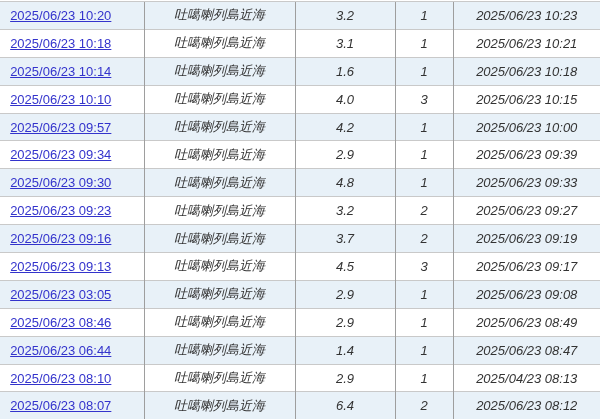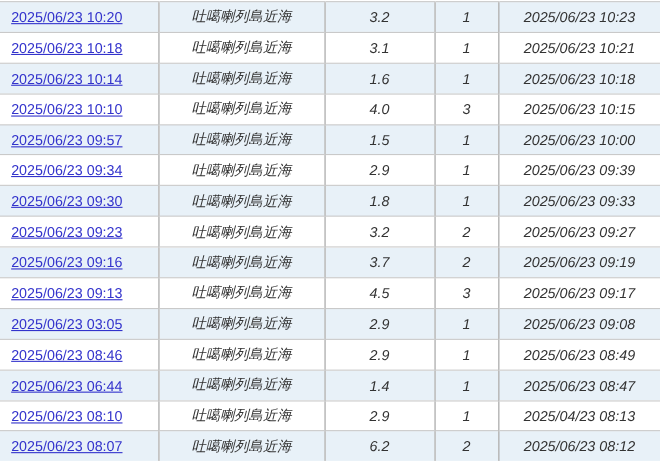--- a/index.html
+++ b/index.html
@@ -92,35 +92,35 @@
         <tr class="row">
     <td><a class="time-link">2025/06/23 10:10</a></td>
     <td>吐噶喇列島近海</td>
     <td>4.0</td>
     <td>3</td>
     <td>2025/06/23 10:15</td>
   </tr>
         <tr class="row alt">
     <td><a class="time-link">2025/06/23 09:57</a></td>
     <td>吐噶喇列島近海</td>
-    <td>1.5</td>
+    <td>4.2</td>
     <td>1</td>
     <td>2025/06/23 10:00</td>
   </tr>
         <tr class="row">
     <td><a class="time-link">2025/06/23 09:34</a></td>
     <td>吐噶喇列島近海</td>
     <td>2.9</td>
     <td>1</td>
     <td>2025/06/23 09:39</td>
   </tr>
         <tr class="row alt">
     <td><a class="time-link">2025/06/23 09:30</a></td>
     <td>吐噶喇列島近海</td>
-    <td>1.8</td>
+    <td>4.8</td>
     <td>1</td>
     <td>2025/06/23 09:33</td>
   </tr>
         <tr class="row">
     <td><a class="time-link">2025/06/23 09:23</a></td>
     <td>吐噶喇列島近海</td>
     <td>3.2</td>
     <td>2</td>
     <td>2025/06/23 09:27</td>
   </tr>
@@ -162,19 +162,19 @@
         <tr class="row">
     <td><a class="time-link">2025/06/23 08:10</a></td>
     <td>吐噶喇列島近海</td>
     <td>2.9</td>
     <td>1</td>
     <td>2025/04/23 08:13</td>
   </tr>
         <tr class="row alt">
     <td><a class="time-link">2025/06/23 08:07</a></td>
     <td>吐噶喇列島近海</td>
-    <td>6.2</td>
+    <td>6.4</td>
     <td>2</td>
     <td>2025/06/23 08:12</td>
   </tr>
       </tbody>
   </table>
 </div>
 
 </body></html>

